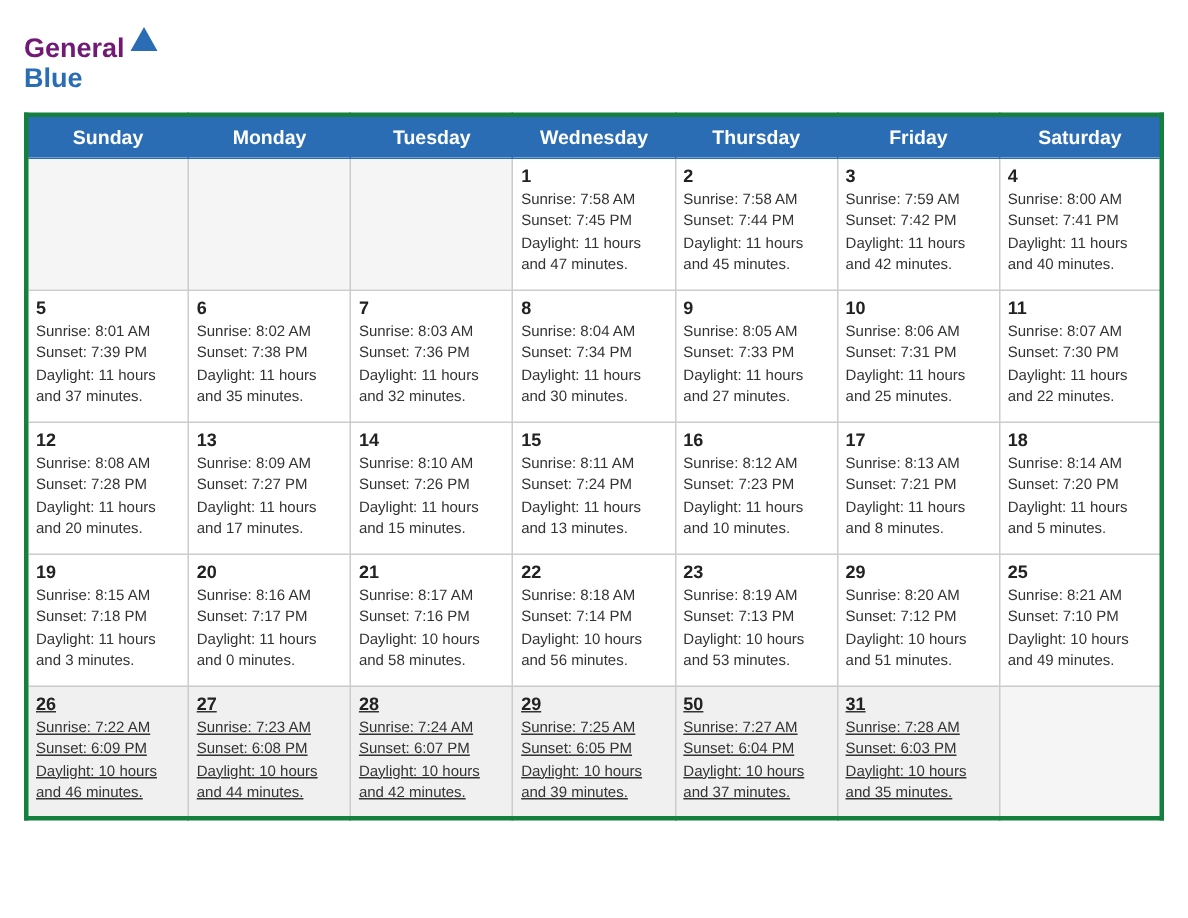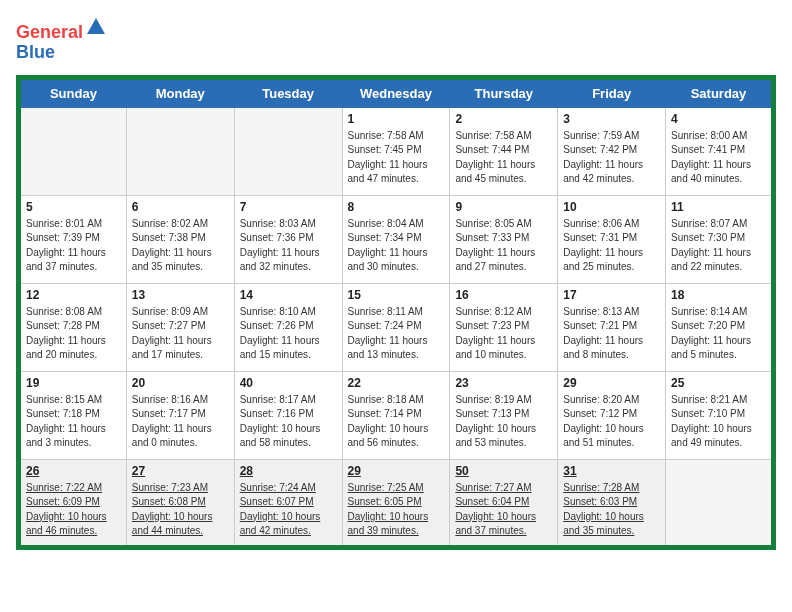--- a/index.html
+++ b/index.html
@@ -18,21 +18,21 @@
     }
     .logo {
       display: flex;
       align-items: center;
     }
     .logo-text {
       font-size: 18px;
       font-weight: bold;
       line-height: 1.1;
     }
-    .logo-general { color: #ef4444; }
+    .logo-general { color: #701a75; }
     .logo-blue { color: #2a6db5; }
     .logo-icon {
       width: 22px;
       height: 22px;
       margin-left: 2px;
     }
     .title-block {
       text-align: right;
     }
     .title-block h1 {
@@ -41,21 +41,21 @@
       color: #222;
     }
     .title-block h2 {
       font-size: 16px;
       font-weight: normal;
       color: #555;
     }
     .calendar {
       width: 100%;
       border-collapse: collapse;
-      border: 5px solid #15803d;
+      border: 3px solid #15803d;
     }
     .calendar th {
       background: #2a6db5;
       color: #fff;
       text-align: center;
       padding: 6px 4px;
       font-size: 13px;
       border: 1px solid #2a6db5;
     }
     .calendar td {
@@ -209,21 +209,21 @@
       <tr class="week-row">
         <td>
           <div class="day-number">19</div>
           <div class="day-info">Sunrise: 8:15 AM<br>Sunset: 7:18 PM<br>Daylight: 11 hours and 3 minutes.</div>
         </td>
         <td>
           <div class="day-number">20</div>
           <div class="day-info">Sunrise: 8:16 AM<br>Sunset: 7:17 PM<br>Daylight: 11 hours and 0 minutes.</div>
         </td>
         <td>
-          <div class="day-number">40</div>
+          <div class="day-number">21</div>
           <div class="day-info">Sunrise: 8:17 AM<br>Sunset: 7:16 PM<br>Daylight: 10 hours and 58 minutes.</div>
         </td>
         <td>
           <div class="day-number">22</div>
           <div class="day-info">Sunrise: 8:18 AM<br>Sunset: 7:14 PM<br>Daylight: 10 hours and 56 minutes.</div>
         </td>
         <td>
           <div class="day-number">23</div>
           <div class="day-info">Sunrise: 8:19 AM<br>Sunset: 7:13 PM<br>Daylight: 10 hours and 53 minutes.</div>
         </td>

